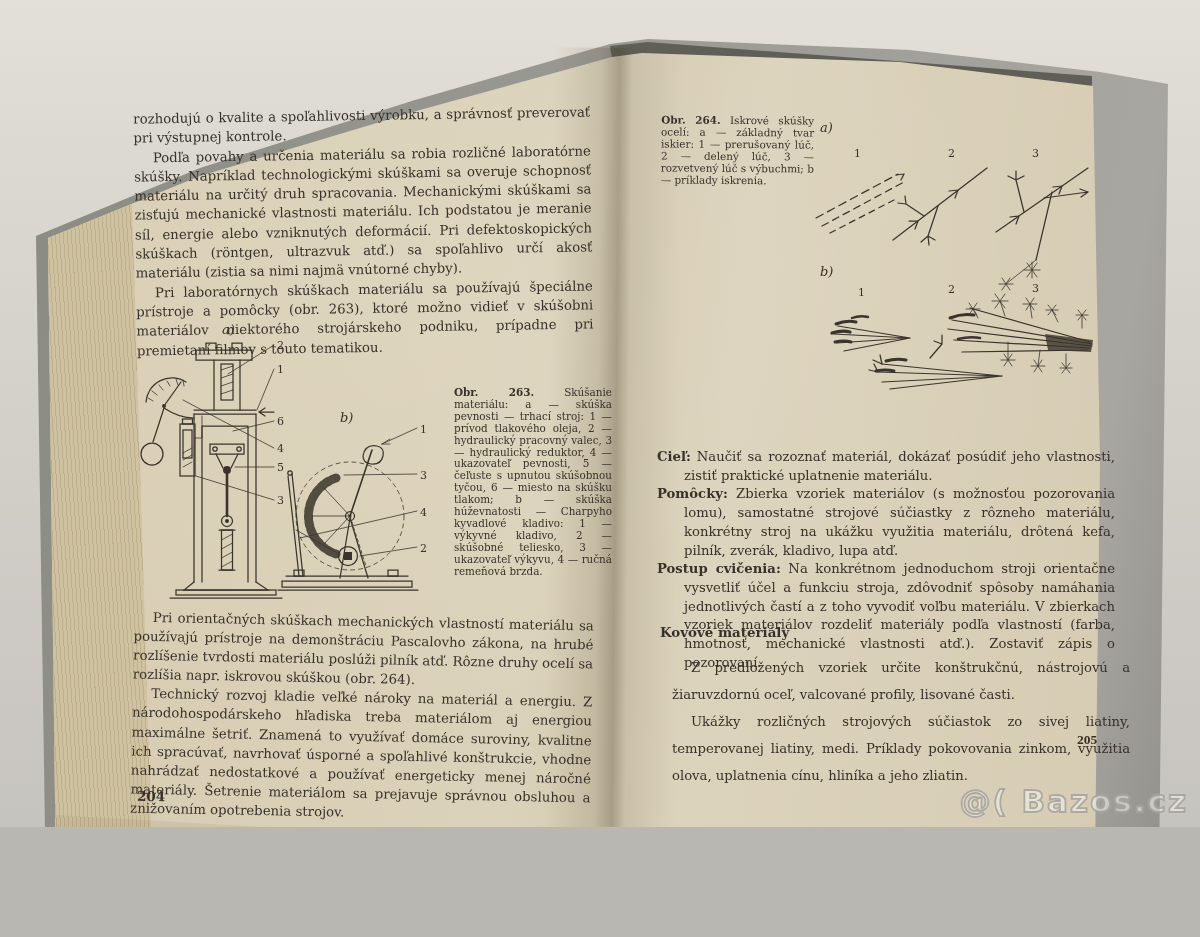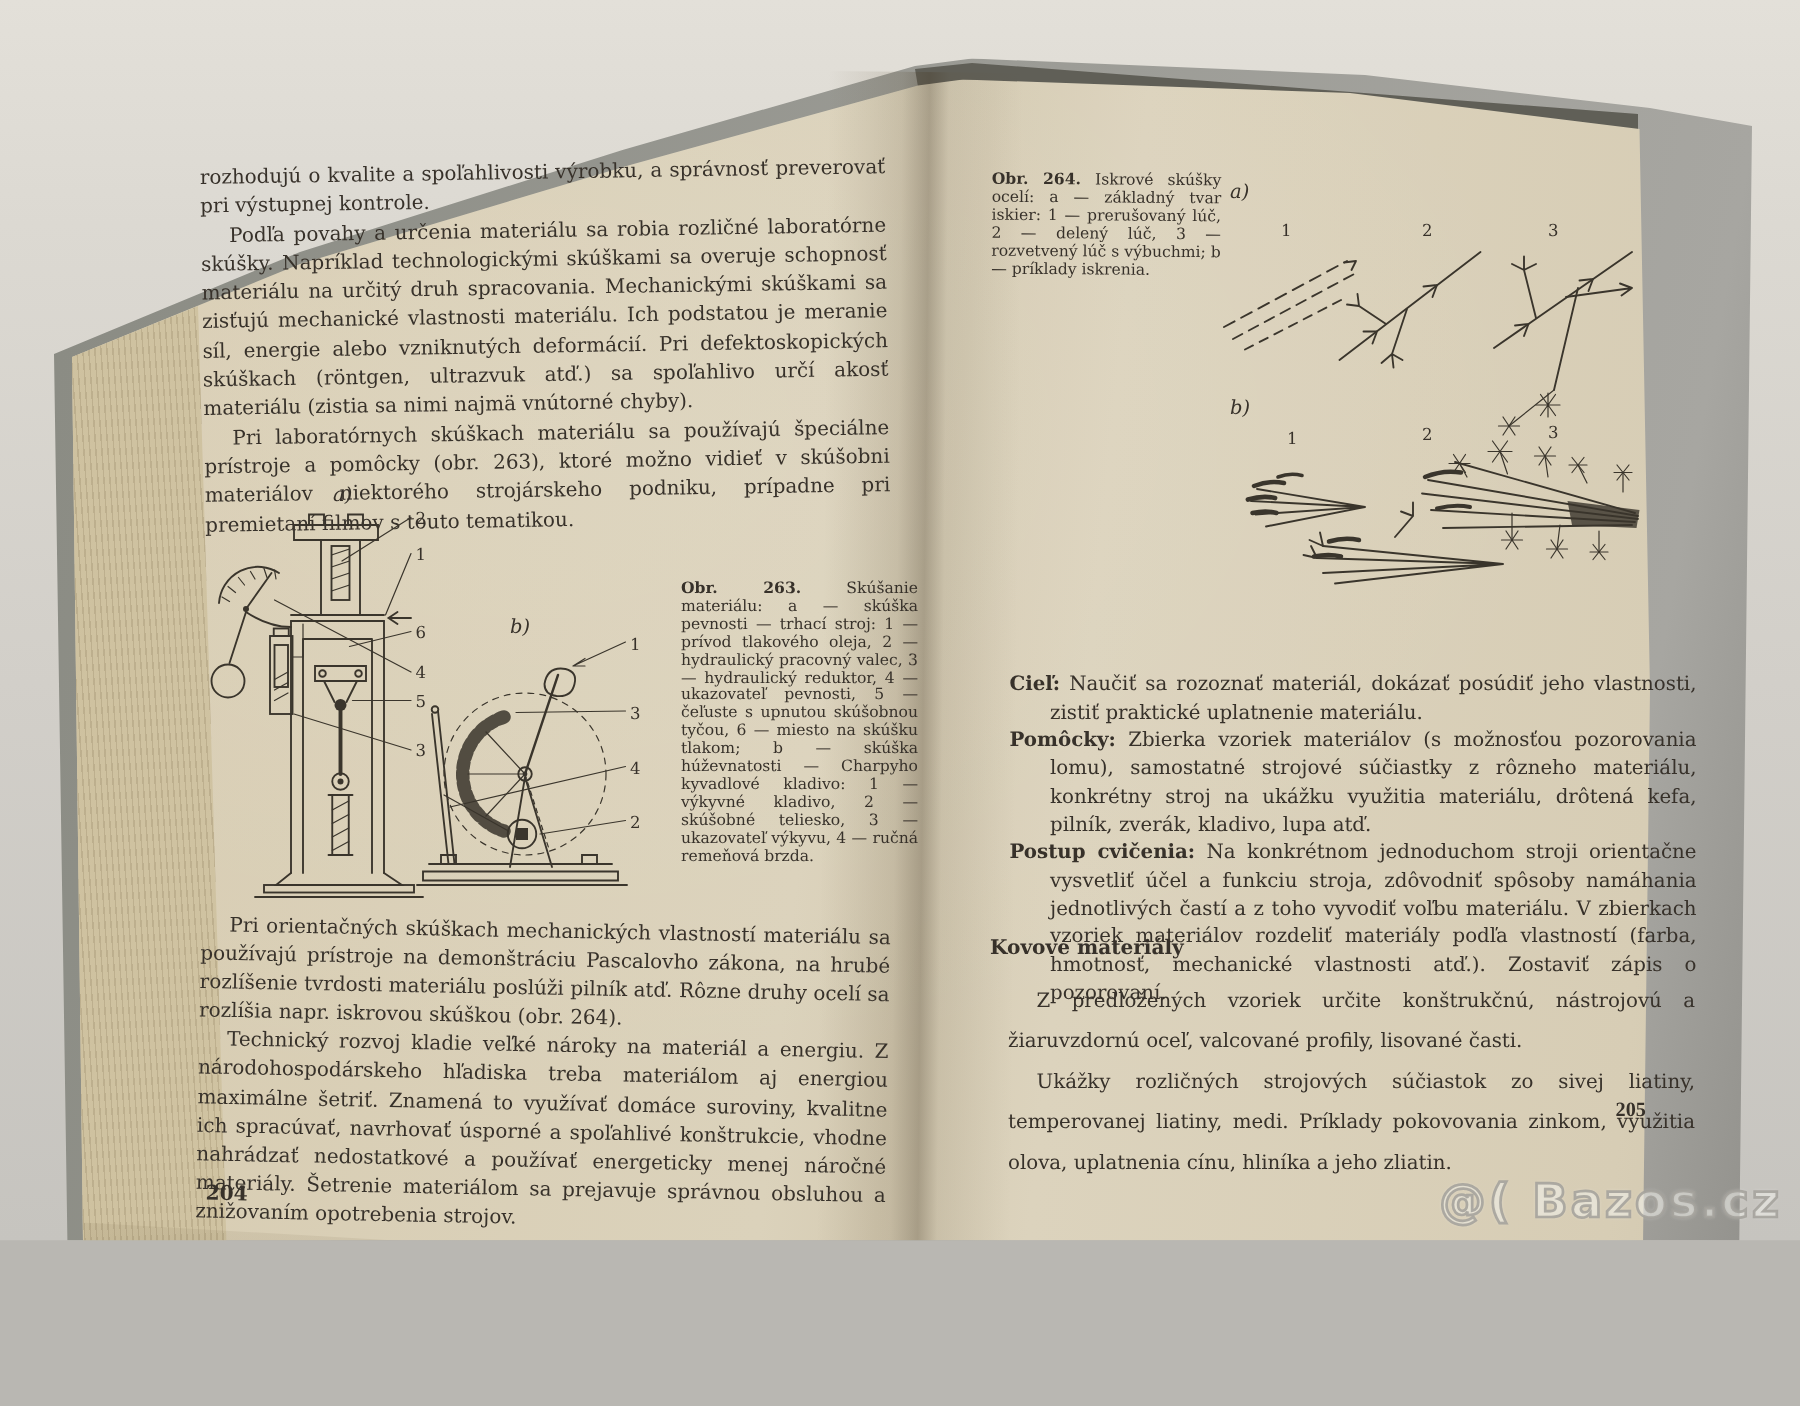--- a/index.html
+++ b/index.html
@@ -37,21 +37,21 @@
   .lp-bottom{position:absolute;left:132px;top:612px;width:460px;font-size:13.3px;line-height:19.1px;transform:rotate(1.1deg);}
   .indent{text-indent:19px;}
   .fig-caption{position:absolute;font-size:10.4px;line-height:11.9px;text-align:justify;}
   #cap263{left:454px;top:387px;width:158px;}
   #cap264{left:661px;top:115px;width:153px;transform:rotate(.4deg);}
   .cap-lead{font-weight:bold;}
   .pagenum{position:absolute;font-size:13.5px;font-weight:bold;}
   #pn204{left:137px;top:788px;transform:rotate(1.1deg);}
   #pn205{left:1077px;top:732px;font-family:Liberation Serif, serif;}
   .rp-head{position:absolute;left:657px;top:416px;width:470px;font-size:13.6px;font-weight:bold;white-space:nowrap;letter-spacing:.1px;}
-  .rp-items{position:absolute;left:657px;top:448px;width:458px;font-size:13.2px;line-height:18.7px;margin-left:16px;}
+  .rp-items{position:absolute;left:657px;top:448px;width:458px;font-size:13.2px;line-height:18.7px;}
   .hang{margin:0;text-align:justify;padding-left:27px;text-indent:-27px;}
   .rp-sub{position:absolute;left:660px;top:624px;font-size:13.4px;font-weight:bold;}
   .rp-body{position:absolute;left:672px;top:654px;width:458px;font-size:13.2px;line-height:27px;}
   b{font-weight:bold;}
   
   svg{position:absolute;overflow:visible;}
   #fig263{left:136px;top:318px;}
   #fig264{left:800px;top:112px;}
   .ln{stroke:#3a352c;fill:none;stroke-width:1.25;stroke-linecap:round;}
   .thin{stroke-width:.8;}

